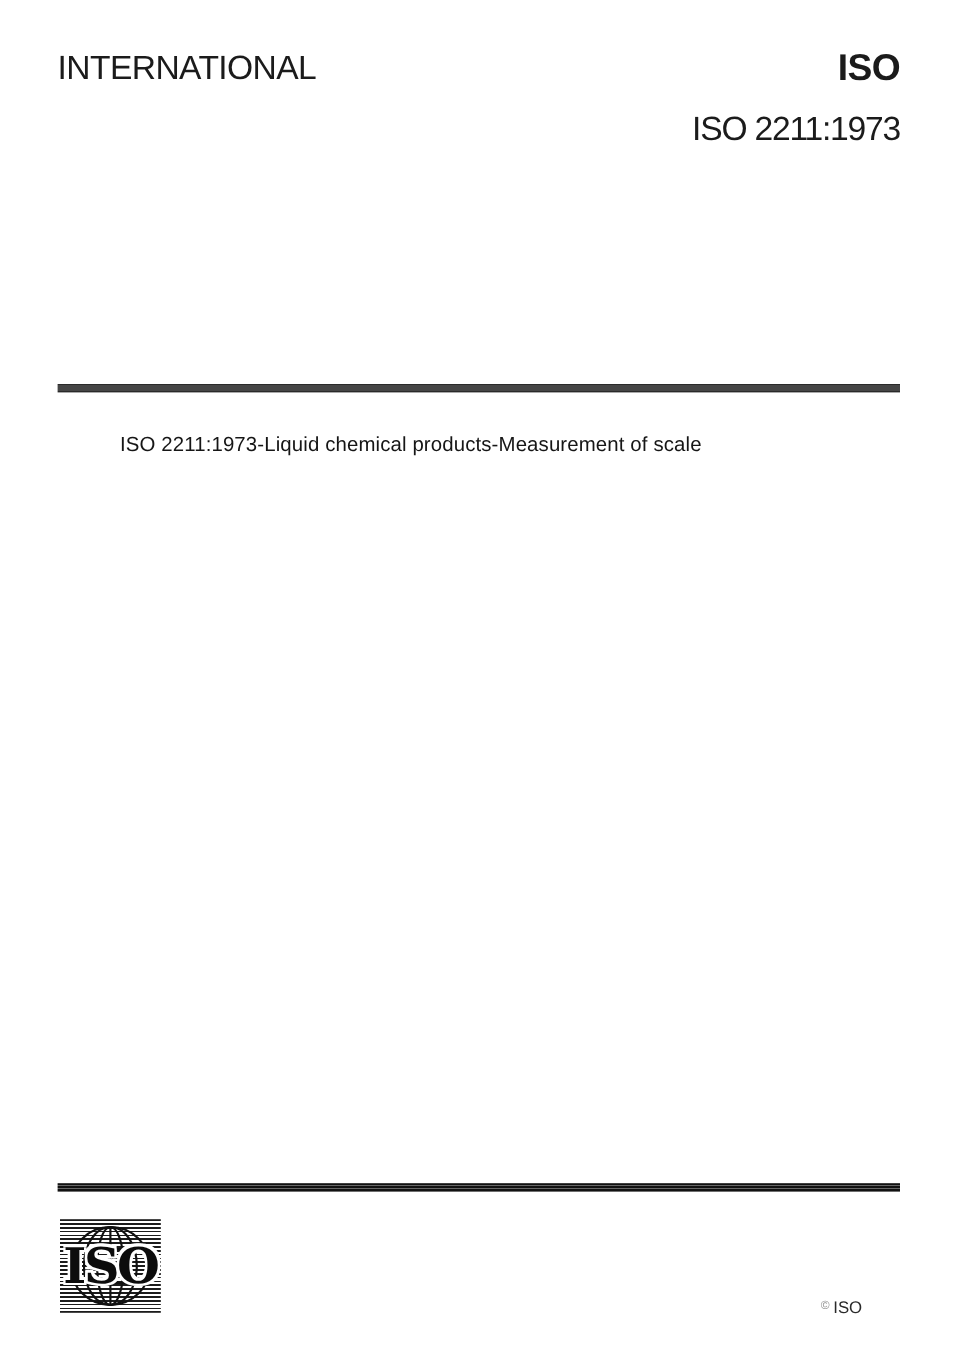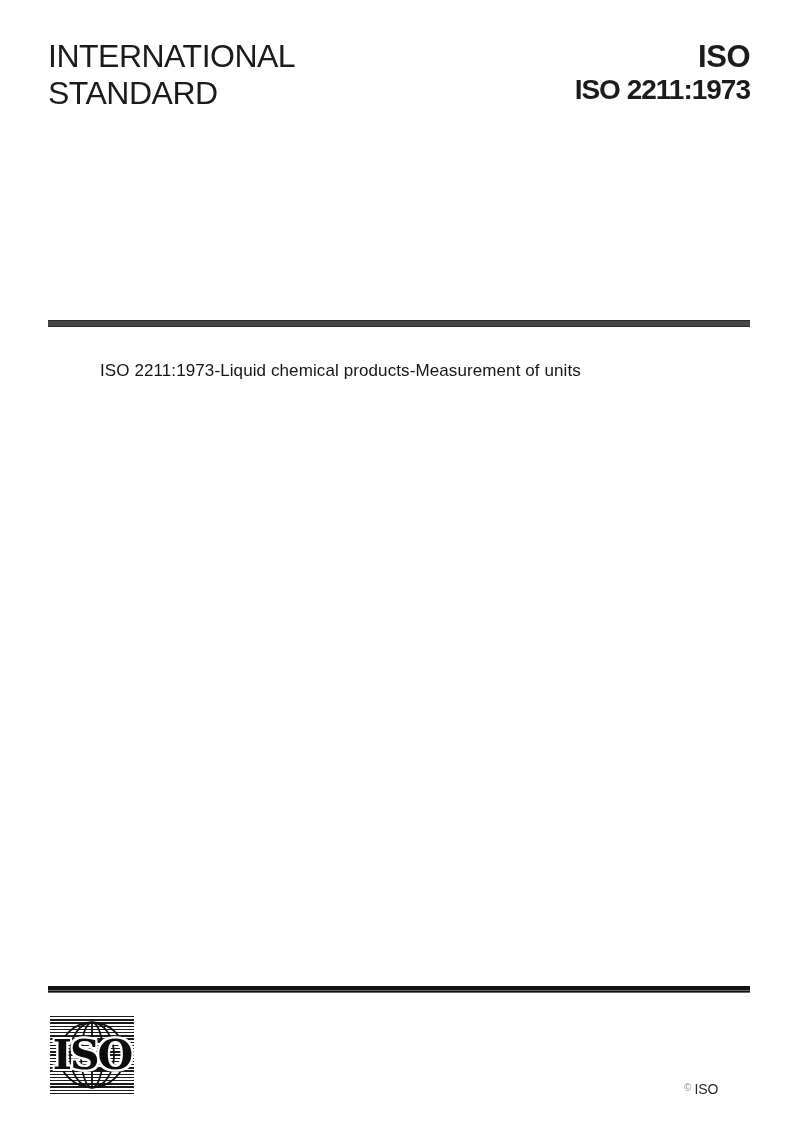--- a/index.html
+++ b/index.html
@@ -12,43 +12,43 @@
     margin: 0 auto;
     font-family: "Liberation Sans", sans-serif;
     color: #1b1b1b;
     overflow: hidden;
   }
   
   .doc-type {
     position: absolute;
     left: 48px;
     top: 38px;
-    font-size: 32px;
+    font-size: 28px;
     line-height: 37px;
     font-weight: 400;
     letter-spacing: -0.5px;
     color: #1b1b1b;
   }
   .ref-block {
     position: absolute;
     right: 50px;
     top: 40px;
     text-align: right;
   }
   .ref-org {
     font-size: 31px;
     line-height: 34px;
     font-weight: 700;
     letter-spacing: -0.5px;
   }
   .ref-std {
     font-size: 28px;
     line-height: 32px;
-    margin-top: 0;
-    font-weight: 700;
+    margin-top: 18px;
+    font-weight: 400;
     letter-spacing: -1px;
   }
   
   .rule {
     position: absolute;
     left: 48px;
     width: 702px;
   }
   .rule-top {
     top: 320px;
@@ -118,32 +118,31 @@
     margin-right: 3px;
   }
 </style>
 </head>
 <body>
 
 <div class="page">
 
   <div class="doc-type">
     <div>INTERNATIONAL</div>
-    <div>STANDARD</div>
   </div>
 
   <div class="ref-block">
     <div class="ref-org">ISO</div>
     <div class="ref-std">ISO 2211:1973</div>
   </div>
 
   <div class="rule rule-top"></div>
 
   <p class="title">
-    <span>ISO 2211:1973-Liquid chemical products-Measurement of units</span><br>
+    <span>ISO 2211:1973-Liquid chemical products-Measurement of scale</span><br>
   </p>
 
   <div class="rule rule-bottom"></div>
 
   <div class="iso-logo">
     <svg class="globe" viewBox="0 0 84 78" fill="none" stroke="#111111" stroke-width="1.8">
       <ellipse cx="42" cy="39" rx="33" ry="32.5"></ellipse>
       <ellipse cx="42" cy="39" rx="22" ry="32.5"></ellipse>
       <ellipse cx="42" cy="39" rx="11" ry="32.5"></ellipse>
       <line x1="42" y1="6.5" x2="42" y2="71.5"></line>

